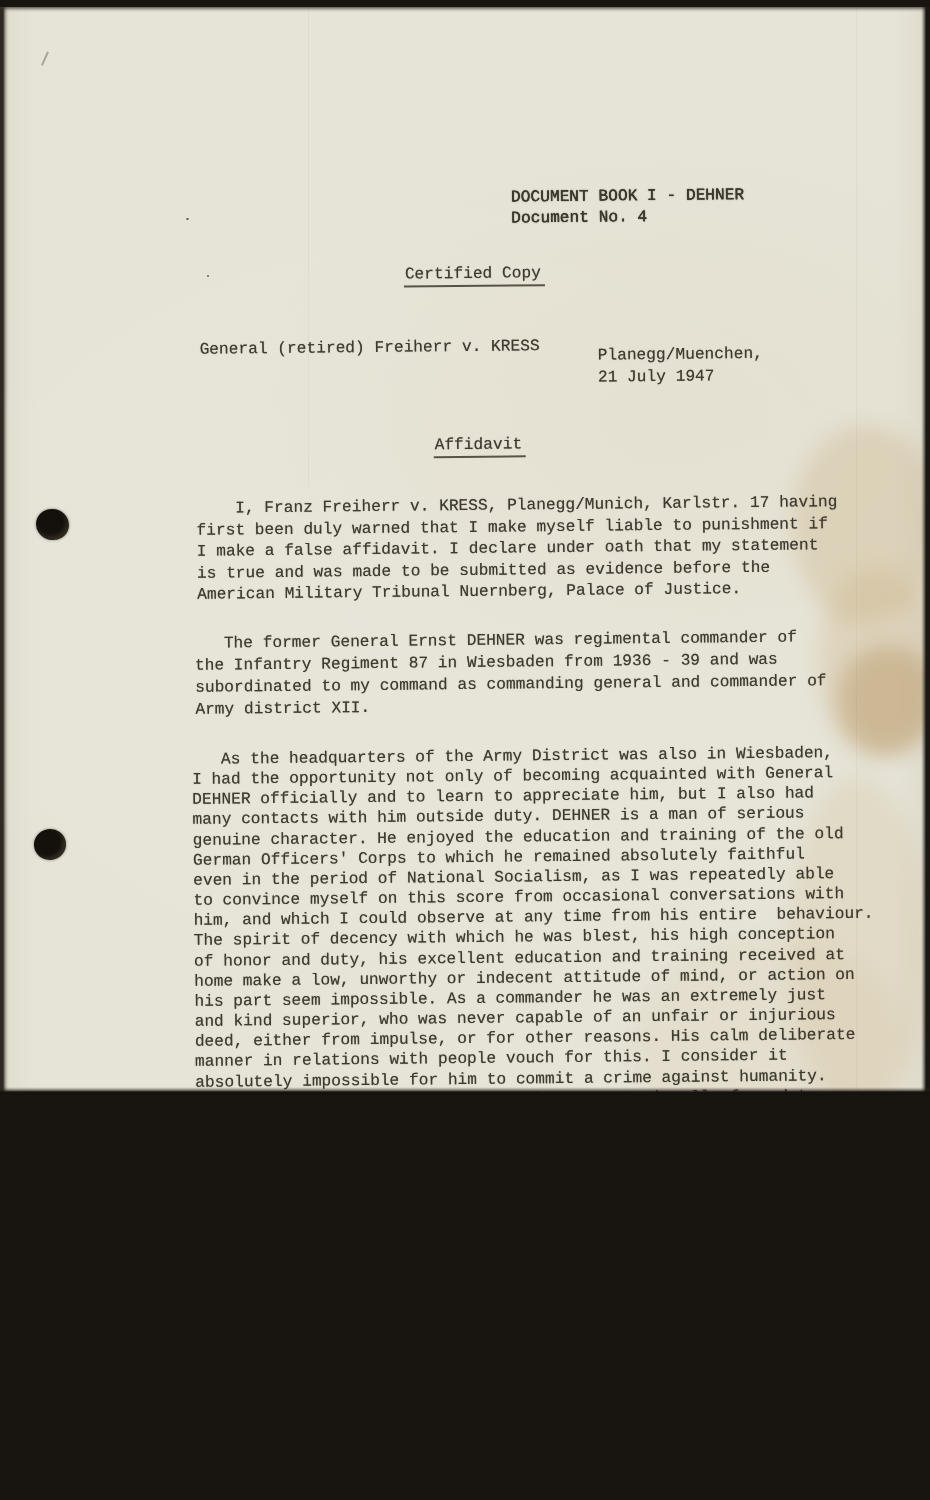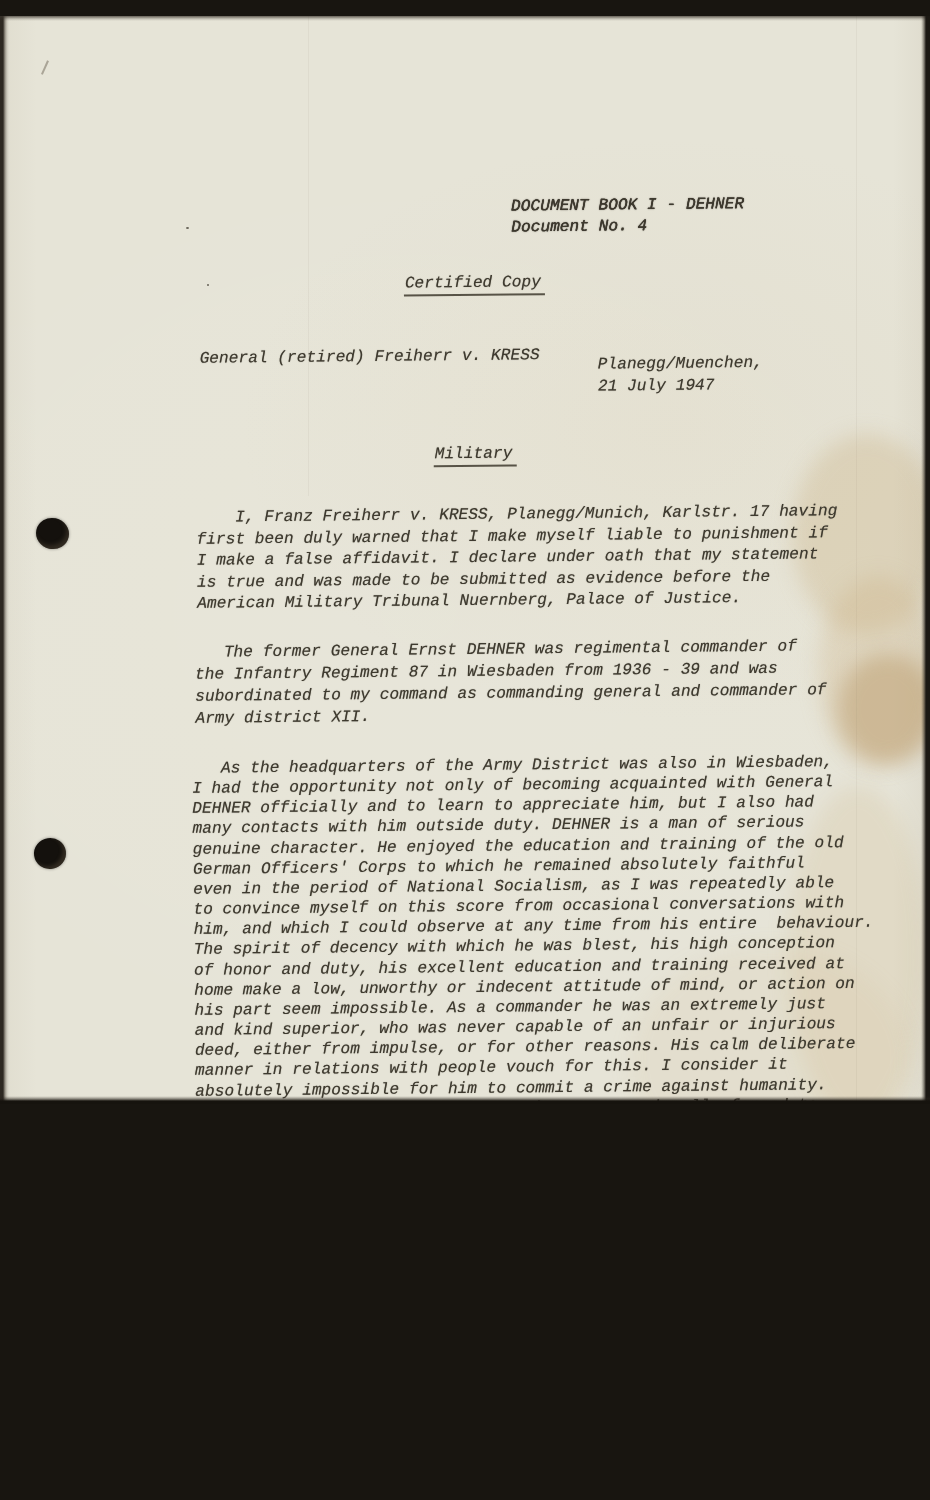--- a/index.html
+++ b/index.html
@@ -5,28 +5,27 @@
   :root{
     --paper:#e6e4d7;
     --ink:#3e3a2f;
     --stain:#c8ab79;
     --hole:#14110d;
   }
   html,body{margin:0;padding:0;background:#181510;}
   .page{
     position:relative;
     width:930px;height:1088px;
-    margin:16px auto;
+    margin:7px auto;
     overflow:hidden;
     background:
       radial-gradient(ellipse 620px 420px at 72% 38%, rgba(208,188,150,0.10), transparent 70%),
       radial-gradient(ellipse 900px 700px at 45% 55%, rgba(255,255,250,0.06), transparent 75%),
       linear-gradient(90deg, rgba(120,100,70,0.06), transparent 4%, transparent 96%, rgba(120,100,70,0.07)),
       var(--paper);
-    font-style: italic;
   }
   
   .edge{position:absolute;pointer-events:none;}
   .edge-left{left:0;top:0;width:9px;height:100%;
     background:linear-gradient(90deg,#2e2922 0 3px,rgba(62,54,44,0.45) 5px,rgba(62,54,44,0.12) 7px,transparent);}
   .edge-top{left:0;top:0;width:100%;height:5px;
     background:linear-gradient(180deg,rgba(58,52,44,0.75),rgba(58,52,44,0.18) 60%,transparent);}
   .edge-right{right:0;top:0;width:9px;height:100%;
     background:linear-gradient(270deg,#1b1813 0 4px,rgba(40,35,28,0.5) 6px,rgba(40,35,28,0.12) 8px,transparent);}
   .edge-bottom{left:0;bottom:0;width:100%;height:8px;
@@ -111,21 +110,21 @@
     </div>
 
     <div class="byline-author">General (retired) Freiherr v. KRESS</div>
 
     <div class="byline-place">
       <div>Planegg/Muenchen,</div>
       <div>21 July 1947</div>
     </div>
 
     <div class="doc-title">
-      <span class="underlined">Military</span>
+      <span class="underlined">Affidavit</span>
     </div>
 
     <div class="para para-1">    I, Franz Freiherr v. KRESS, Planegg/Munich, Karlstr. 17 having
 first been duly warned that I make myself liable to punishment if
 I make a false affidavit. I declare under oath that my statement
 is true and was made to be submitted as evidence before the
 American Military Tribunal Nuernberg, Palace of Justice.</div>
     <div class="para para-2">   The former General Ernst DEHNER was regimental commander of
 the Infantry Regiment 87 in Wiesbaden from 1936 - 39 and was
 subordinated to my command as commanding general and commander of

